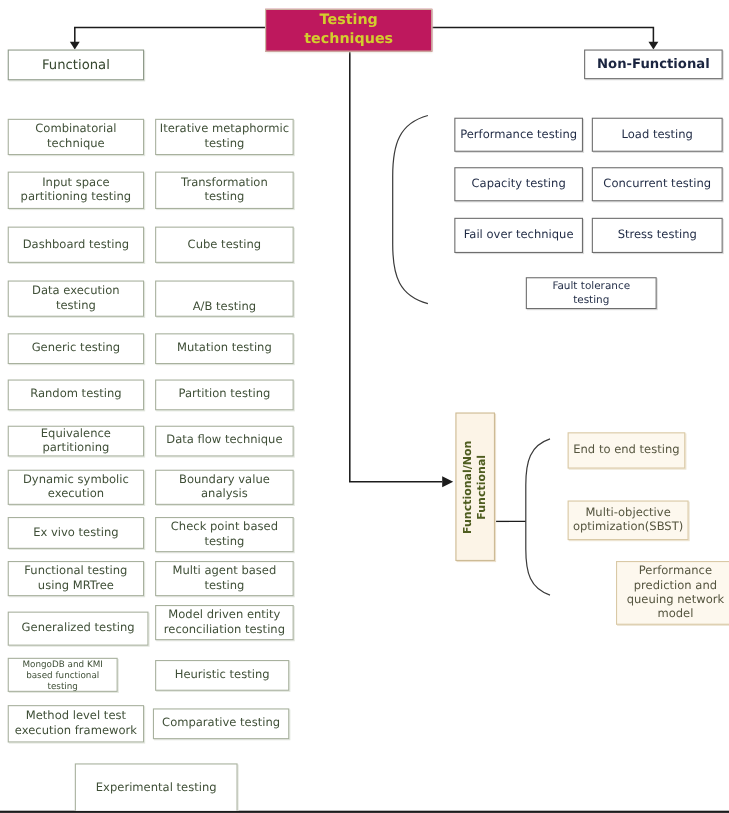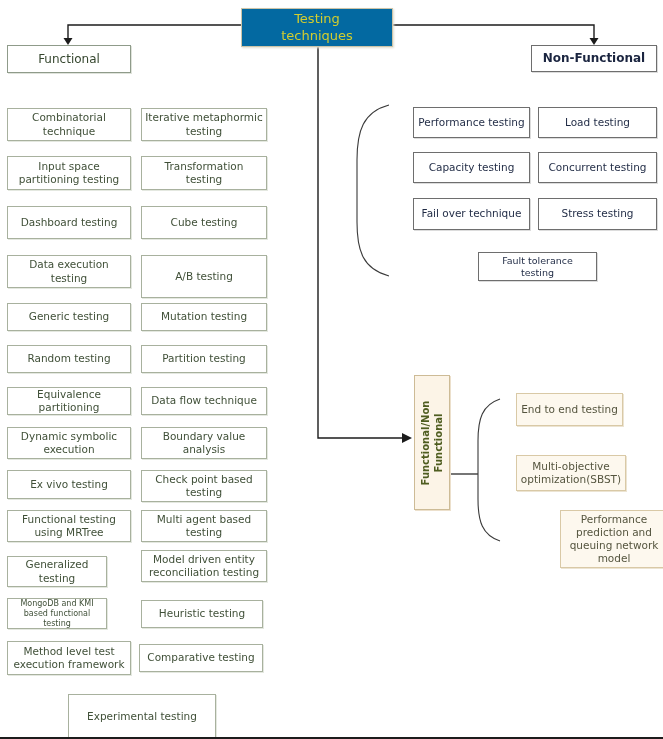--- a/index.html
+++ b/index.html
@@ -10,21 +10,21 @@
   }
   .box{
     position:absolute;box-sizing:border-box;display:flex;align-items:center;justify-content:center;
     text-align:center;line-height:1.25;padding:1px 3px;background:#fff;
   }
   .b-green{border:1px solid #a8b19e;color:#3f4f37;font-size:10.5px;box-shadow:1px 1px 0 #e4e8e0;}
   .b-dark{border:1px solid #6e6e6e;color:#1f2a44;font-size:10.5px;font-weight:500;box-shadow:1px 1px 0 #dcdcdc;}
   .b-cream{border:1px solid #d9c9a6;background:#fdf8ee;color:#55553f;font-size:10.5px;box-shadow:1px 1px 0 #ece4d2;}
   .b-header-f{border:1px solid #8f9b8a;color:#35462e;font-size:12px;box-shadow:1px 1px 0 #dfe3db;}
   .b-header-nf{border:1px solid #6e6e6e;color:#1b2540;font-size:12px;font-weight:bold;box-shadow:1px 1px 0 #dcdcdc;}
-  .b-title{border:1px solid #ccc4a8;background:#0369a1;color:#d3cd2e;font-size:13px;font-weight:normal;box-shadow:1px 1px 2px #e0ddcf;align-items:center;}
+  .b-title{border:1px solid #ccc4a8;background:#be185d;color:#d3cd2e;font-size:13px;font-weight:bold;box-shadow:1px 1px 2px #e0ddcf;align-items:center;}
   .b-title .inner{width:92px;}
   .b-small{font-size:8px;}
   .b-vertical{border:1px solid #cdbb96;background:#fcf4e7;box-shadow:1px 1px 0 #ece0cc;}
   .b-vertical .rot{
     transform:rotate(-90deg);width:120px;text-align:center;
     color:#4f5d20;font-weight:bold;font-size:10px;line-height:1.3;
   }
   svg#wires{position:absolute;left:0;top:0;width:663px;height:739px;pointer-events:none;}
 </style>
 </head>
@@ -83,40 +83,40 @@
     </div>
   <div class="box b-green" style="left:7px;top:427px;width:124px;height:32px;">
       <span>Dynamic symbolic execution</span>
     </div>
   <div class="box b-green" style="left:7px;top:470px;width:124px;height:29px;">
       <span>Ex vivo testing</span>
     </div>
   <div class="box b-green" style="left:7px;top:510px;width:124px;height:32px;">
       <span>Functional testing using MRTree</span>
     </div>
-  <div class="box b-green" style="left:7px;top:556px;width:100px;height:31px;">
+  <div class="box b-green" style="left:7px;top:556px;width:128px;height:31px;">
       <span>Generalized testing</span>
     </div>
   <div class="box b-green b-small" style="left:7px;top:598px;width:100px;height:31px;">
       <span>MongoDB and KMI based functional testing</span>
     </div>
   <div class="box b-green" style="left:7px;top:641px;width:124px;height:34px;">
       <span>Method level test execution framework</span>
     </div>
 
   <div class="box b-green" style="left:141px;top:108px;width:126px;height:33px;">
       <span>Iterative metaphormic testing</span>
     </div>
   <div class="box b-green" style="left:141px;top:156px;width:126px;height:34px;">
       <span>Transformation testing</span>
     </div>
   <div class="box b-green" style="left:141px;top:206px;width:126px;height:33px;">
       <span>Cube testing</span>
     </div>
-  <div class="box b-green" style="left:141px;top:255px;width:126px;height:43px;">
+  <div class="box b-green" style="left:141px;top:255px;width:126px;height:33px;align-items:flex-end;">
       <span>A/B testing</span>
     </div>
   <div class="box b-green" style="left:141px;top:303px;width:126px;height:28px;">
       <span>Mutation testing</span>
     </div>
   <div class="box b-green" style="left:141px;top:345px;width:126px;height:28px;">
       <span>Partition testing</span>
     </div>
   <div class="box b-green" style="left:141px;top:387px;width:126px;height:28px;">
       <span>Data flow technique</span>

